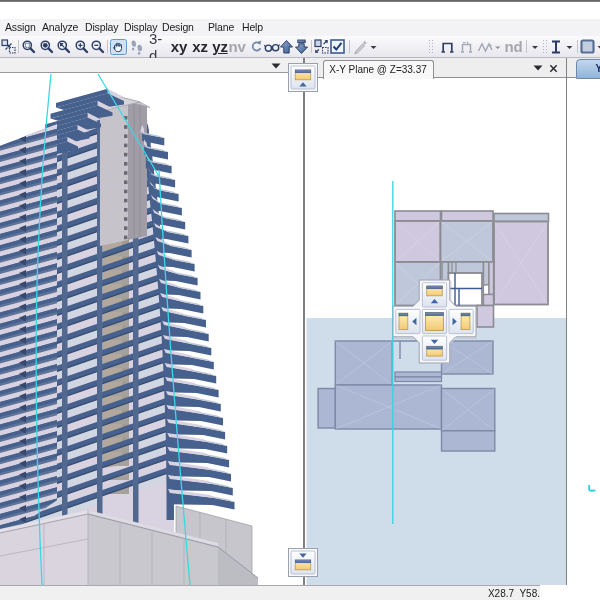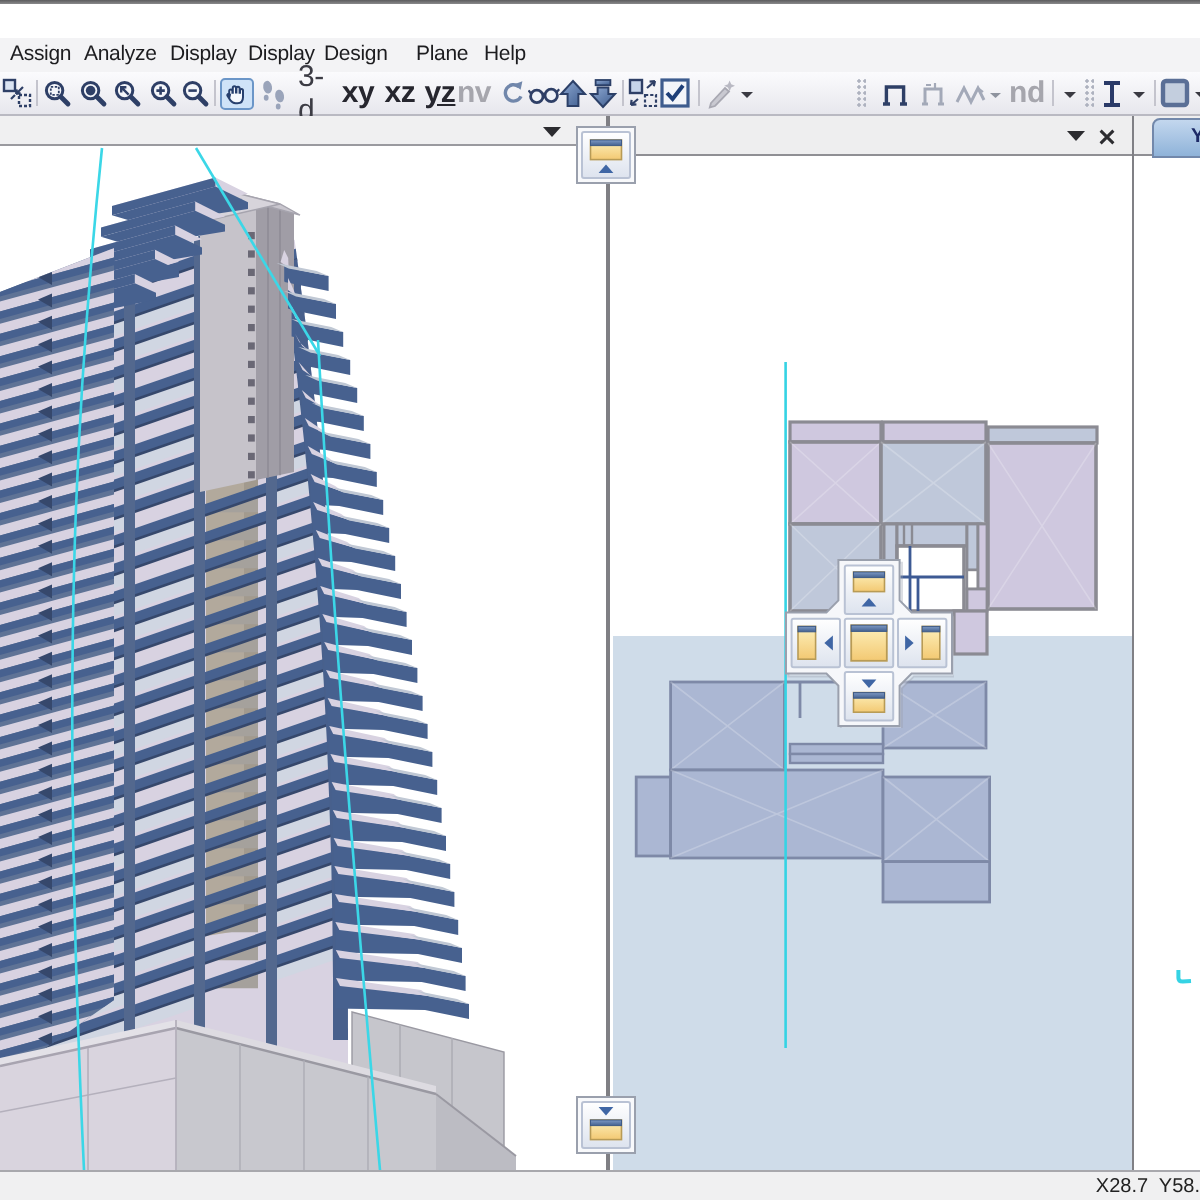--- a/index.html
+++ b/index.html
@@ -19,21 +19,21 @@
 #lpane{position:absolute;left:0;top:0;width:302.5px;height:527px;background:#fff;overflow:hidden}
 #lstrip{position:absolute;left:0;top:0;width:302.5px;height:14.5px;background:#f0f0f1;border-bottom:1px solid #9a9a9f}
 #divider1{position:absolute;left:302.5px;top:0;width:2px;height:527px;background:#7f7f84}
 #rpane{position:absolute;left:304.5px;top:0;width:261px;height:527px;background:#fff;overflow:hidden}
 #rstrip{position:absolute;left:0;top:0;width:261px;height:20px;background:#eeeeef;border-bottom:1px solid #8f8f94}
 #rtab{position:absolute;left:18px;top:1.5px;width:111px;height:19px;background:#f8f8f9;border:1px solid #8f8f94;border-bottom:none;border-radius:3px 3px 0 0;font-size:10px;color:#222;text-align:center;line-height:17px;z-index:2}
 #divider2{position:absolute;left:565.5px;top:0;width:1.5px;height:527px;background:#808085}
 #spane{position:absolute;left:567px;top:0;width:33px;height:527px;background:#fff;overflow:hidden}
 #sstrip{position:absolute;left:0;top:0;width:33px;height:20px;background:#eeeeef;border-bottom:1px solid #8f8f94}
 #stab{position:absolute;left:8.5px;top:1px;width:34px;height:19.5px;background:linear-gradient(#c3d7ee,#8fb3d9);border:1px solid #7288ab;border-radius:4px 0 0 0;font-size:10px;font-weight:bold;color:#1d2a66;line-height:18px;padding-left:19px;z-index:2}
-#statusbar{position:absolute;left:0;top:585px;width:600px;height:15px;background:#f0f0f1;border-top:1px solid #a8a8ad;overflow:hidden}
+#statusbar{position:absolute;left:0;top:585px;width:540px;height:15px;background:#f0f0f1;border-top:1px solid #a8a8ad;overflow:hidden}
 #statustext{position:absolute;right:0px;top:2px;font-size:10px;color:#222;white-space:pre}
 .guide{position:absolute;z-index:50}
 svg{display:block}
 </style>
 </head>
 <body>
 
 <div id="app">
   <div id="topline"></div>
   <div id="titlearea"></div>
@@ -614,20 +614,21 @@
 <line x1="218" y1="547" x2="258" y2="578" stroke="#9a99a2" stroke-width="1.0"></line>
 <path d="M51,74 C38,200 30,330 42,585" fill="none" stroke="#3bd7e7" stroke-width="1.3"></path>
 <line x1="98" y1="74" x2="160" y2="178" stroke="#3bd7e7" stroke-width="1.3"></line>
 <path d="M159,170 C164,260 170,360 190,585" fill="none" stroke="#3bd7e7" stroke-width="1.3"></path>
 
       </svg>
     </div>
     <div id="divider1"></div>
     <div id="rpane">
       <div id="rstrip">
+        <div id="rtab">X-Y Plane @ Z=33.37</div>
         <div style="position:absolute;right:23px;top:7px">
             <svg width="10" height="6" viewBox="0 0 10 6">
               <polygon points="0.5,0.5 9.5,0.5 5,5.5" fill="#2c2c30"></polygon>
             </svg>
           </div>
         <div style="position:absolute;right:8px;top:6px">
             <svg width="9" height="9" viewBox="0 0 9 9">
               <path d="M1.3,1.3 L7.7,7.7 M7.7,1.3 L1.3,7.7" stroke="#2c2c30" stroke-width="1.5"></path>
             </svg>
           </div>

